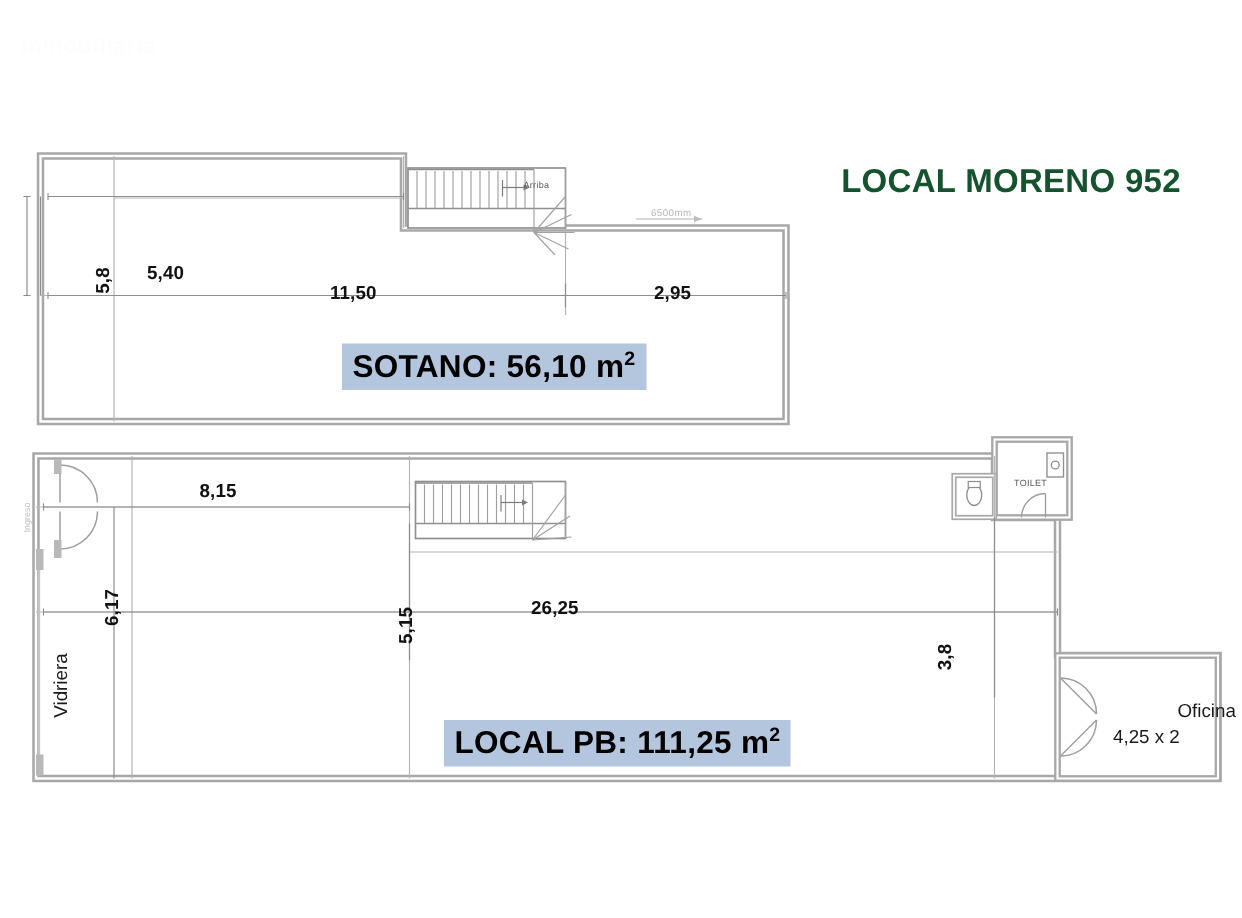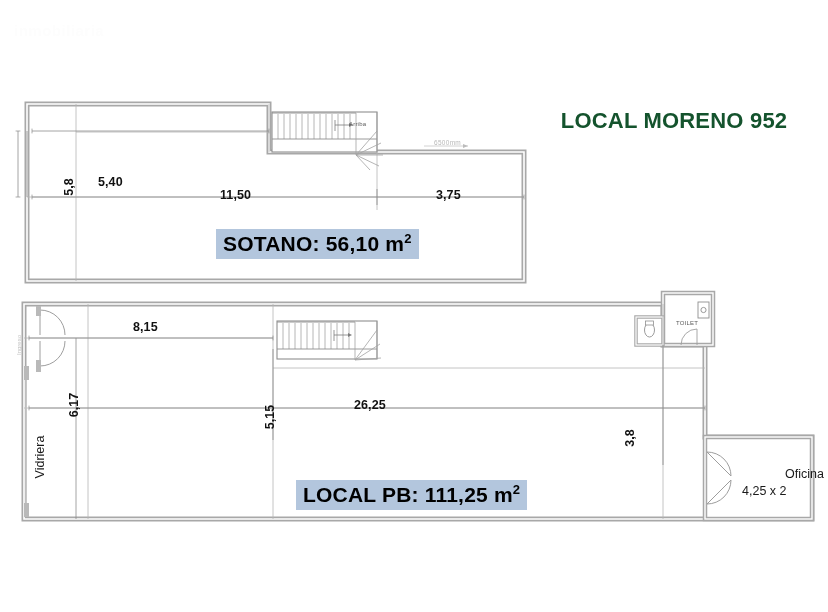--- a/index.html
+++ b/index.html
@@ -52,21 +52,21 @@
   .area-tag {
     position: absolute;
     background: #b3c6dd;
     color: #000000;
     font-weight: bold;
     white-space: nowrap;
     padding: 2px 7px 3px 7px;
     letter-spacing: 0.2px;
   }
   .area-tag sup { font-size: 0.62em; vertical-align: super; }
-  #tag-sotano { left: 216px; top: 229px; font-size: 21px; }
+  #tag-sotano { left: 228px; top: 229px; font-size: 21px; }
   #tag-localpb { left: 296px; top: 452px; font-size: 21px; margin-top: 28px; }
 
   .dim {
     position: absolute;
     color: #111111;
     font-size: 12.5px;
     font-weight: bold;
     white-space: nowrap;
     letter-spacing: 0.1px;
   }
@@ -297,21 +297,21 @@
 
   <div class="title-block">
     <div class="title-line1">LOCAL MORENO 952</div>
   </div>
 
   <div class="area-tag" id="tag-sotano"><span>SOTANO: 56,10 m</span><sup>2</sup></div>
 
   <div class="dim" style="left:98px; top:132px;margin-top:43px;">5,40</div>
   <div class="dim dim-v" style="left:60px; top:180px;">5,8</div>
   <div class="dim" style="left:185px; top:188px;margin-left:35px;">11,50</div>
-  <div class="dim" style="left:436px; top:188px;">3,75</div>
+  <div class="dim" style="left:436px; top:188px;">2,95</div>
   <div class="tiny-label" style="left:349px; top:121px;">Arriba</div>
   <div class="scale-marker" style="left:434px; top:139px;">6500mm</div>
 
   <div class="area-tag" id="tag-localpb"><span>LOCAL PB: 111,25 m</span><sup>2</sup></div>
 
   <div class="dim" style="left:133px; top:320px;">8,15</div>
   <div class="dim dim-v" style="left:62px; top:398px;">6,17</div>
   <div class="dim dim-v" style="left:258px; top:410px;">5,15</div>
   <div class="dim" style="left:354px; top:398px;">26,25</div>
   <div class="dim dim-v" style="left:621px; top:431px;">3,8</div>

